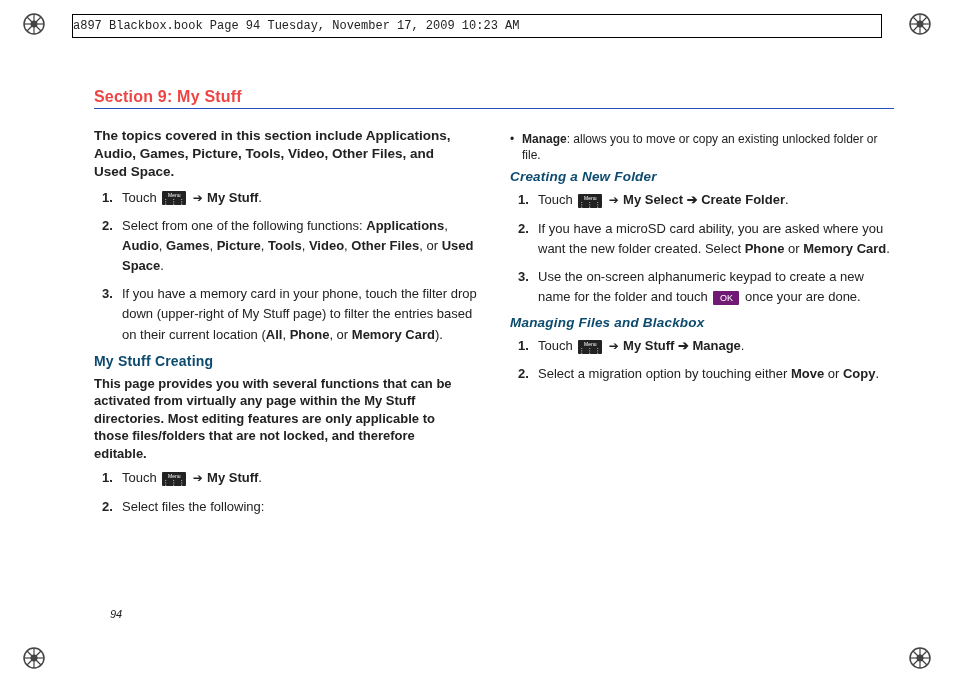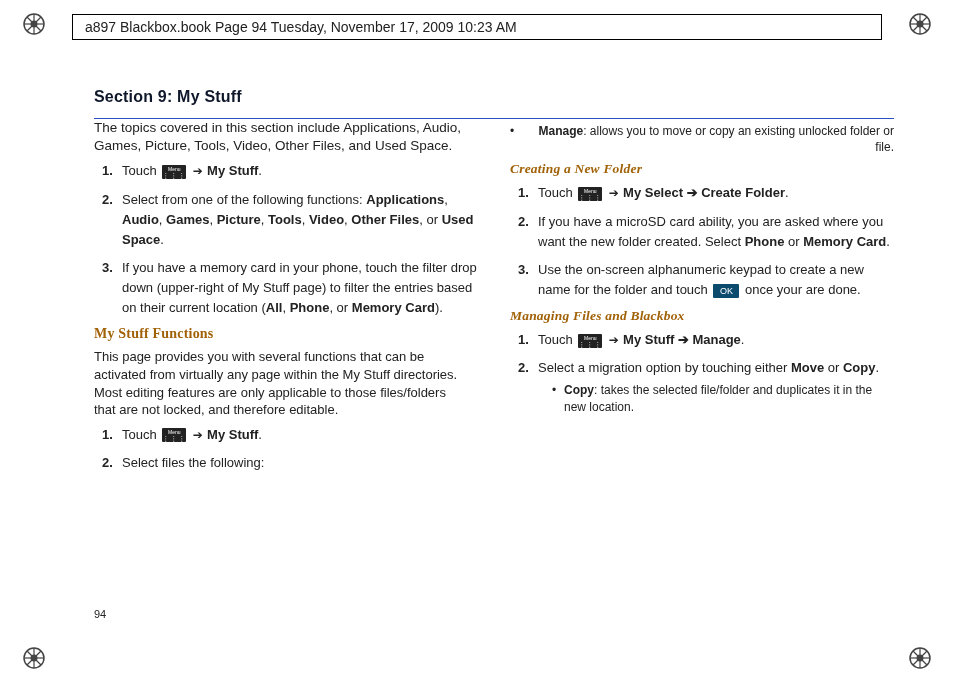--- a/index.html
+++ b/index.html
@@ -12,59 +12,61 @@
     font-size: 13px;
     color: #222;
     background: #fff;
   }
   .page-header {
     position: absolute;
     top: 14px;
     left: 72px;
     right: 72px;
     border: 1px solid #000;
-    padding: 4px 12px;
-    font-size: 14px;
+    padding: 4px 0;
+    font-size: 12px;
+    font-family: Liberation Mono, monospace;
   }
   .corner-wheel {
     position: absolute;
     width: 24px;
     height: 24px;
   }
   .corner-wheel svg { width: 24px; height: 24px; }
   .tl { top: 12px; left: 22px; }
   .tr { top: 12px; right: 22px; }
   .bl { bottom: 12px; left: 22px; }
   .br { bottom: 12px; right: 22px; }
 
   .content {
     position: absolute;
     top: 88px;
     left: 94px;
     right: 60px;
     bottom: 50px;
   }
   .section-title {
-    color: #0f172a;
+    color: #ef4444;
     font-family: Arial, Helvetica, sans-serif;
     font-size: 16px;
     font-weight: 900;
     border-bottom: 1.5px solid #2a4fc0;
-    padding-bottom: 12px;
+    padding-bottom: 2px;
+    margin-bottom: 18px;
     letter-spacing: 0.2px;
   }
   .columns {
     display: flex;
     gap: 32px;
   }
   .col {
     flex: 1 1 0;
     min-width: 0;
   }
-  p { margin: 0 12px 6px 0; line-height: 1.35; }
+  p { margin: 0 12px 6px 0; line-height: 1.35; font-weight: bold; }
   .intro { font-size: 13.5px; }
 
   ol.numbered {
     list-style: none;
     margin: 4px 0 8px 0;
     padding: 0;
   }
   ol.numbered > li {
     display: flex;
     gap: 10px;
@@ -95,30 +97,28 @@
     font-stretch: condensed;
   }
   ul.bullets > li::before {
     content: "•";
     position: absolute;
     left: 0;
     top: 0;
   }
   ul.bullets.top-level {
     padding-left: 0;
-    text-align: right;
   }
   .b { font-weight: 700; }
   .sub-h {
-    color: #a16207;
+    color: #0c4a6e;
     font-weight: 900;
     margin: 6px 0 6px 0;
     font-size: 14px;
     letter-spacing: 0.2px;
-    font-family: Liberation Serif, serif;
   }
   .sub-h.h3 {
     font-style: italic;
     font-weight: 800;
     font-size: 13.5px;
   }
   .menu-icon {
     display: inline-block;
     width: 24px;
     height: 14px;
@@ -130,34 +130,35 @@
     vertical-align: middle;
     border-radius: 1px;
     padding-top: 1px;
     margin: 0 2px;
   }
   .menu-icon .dots { font-size: 7px; letter-spacing: 1px; line-height: 6px; }
   .ok-icon {
     display: inline-block;
     width: 26px;
     height: 14px;
-    background: #0c4a6e;
+    background: #701a75;
     color: #fff;
     font-size: 9px;
     text-align: center;
     line-height: 14px;
     vertical-align: middle;
     border-radius: 1px;
     margin: 0 2px;
   }
   .page-num {
     position: absolute;
     bottom: 12px;
-    left: 0;
+    left: 16px;
     font-size: 11px;
+    font-style: italic;
   }
   .arrow { font-size: 12px; margin: 0 1px; }
 </style>
 </head>
 <body>
 
 <div class="corner-wheel tl">
   <svg viewBox="0 0 24 24">
       <circle cx="12" cy="12" r="10" fill="none" stroke="#444" stroke-width="1.5"></circle>
       <g stroke="#444" stroke-width="1.2">
@@ -232,21 +233,21 @@
           </span>
         </li>
         <li>
           <span class="num">3.</span>
           <span class="body">
             <span>If you have a memory card in your phone, touch the filter drop down (upper-right of My Stuff page) to filter the entries based on their current location (</span><span class="b">All</span><span>, </span><span class="b">Phone</span><span>, or </span><span class="b">Memory Card</span><span>).</span>
           </span>
         </li>
       </ol>
 
-      <div class="sub-h">My Stuff Functions</div>
+      <div class="sub-h">My Stuff Creating</div>
       <p>This page provides you with several functions that can be activated from virtually any page within the My Stuff directories. Most editing features are only applicable to those files/folders that are not locked, and therefore editable.</p>
 
       <ol class="numbered">
         <li>
           <span class="num">1.</span>
           <span class="body">
             <span>Touch </span><span class="menu-icon"><span>Menu</span><br><span class="dots">⋮⋮⋮</span></span><span class="arrow"> ➔ </span><span class="b">My Stuff</span><span>.</span>
           </span>
         </li>
         <li>
@@ -291,21 +292,20 @@
           <span class="num">1.</span>
           <span class="body">
             <span>Touch </span><span class="menu-icon"><span>Menu</span><br><span class="dots">⋮⋮⋮</span></span><span class="arrow"> ➔ </span><span class="b">My Stuff ➔ Manage</span><span>.</span>
           </span>
         </li>
         <li>
           <span class="num">2.</span>
           <span class="body">
             <span>Select a migration option by touching either </span><span class="b">Move</span><span> or </span><span class="b">Copy</span><span>.</span>
             <ul class="bullets">
-              <li><span class="b">Copy</span><span>: takes the selected file/folder and duplicates it in the new location.</span></li>
             </ul>
           </span>
         </li>
       </ol>
     </div>
   </div>
 
   <div class="page-num">94</div>
 </div>
 

